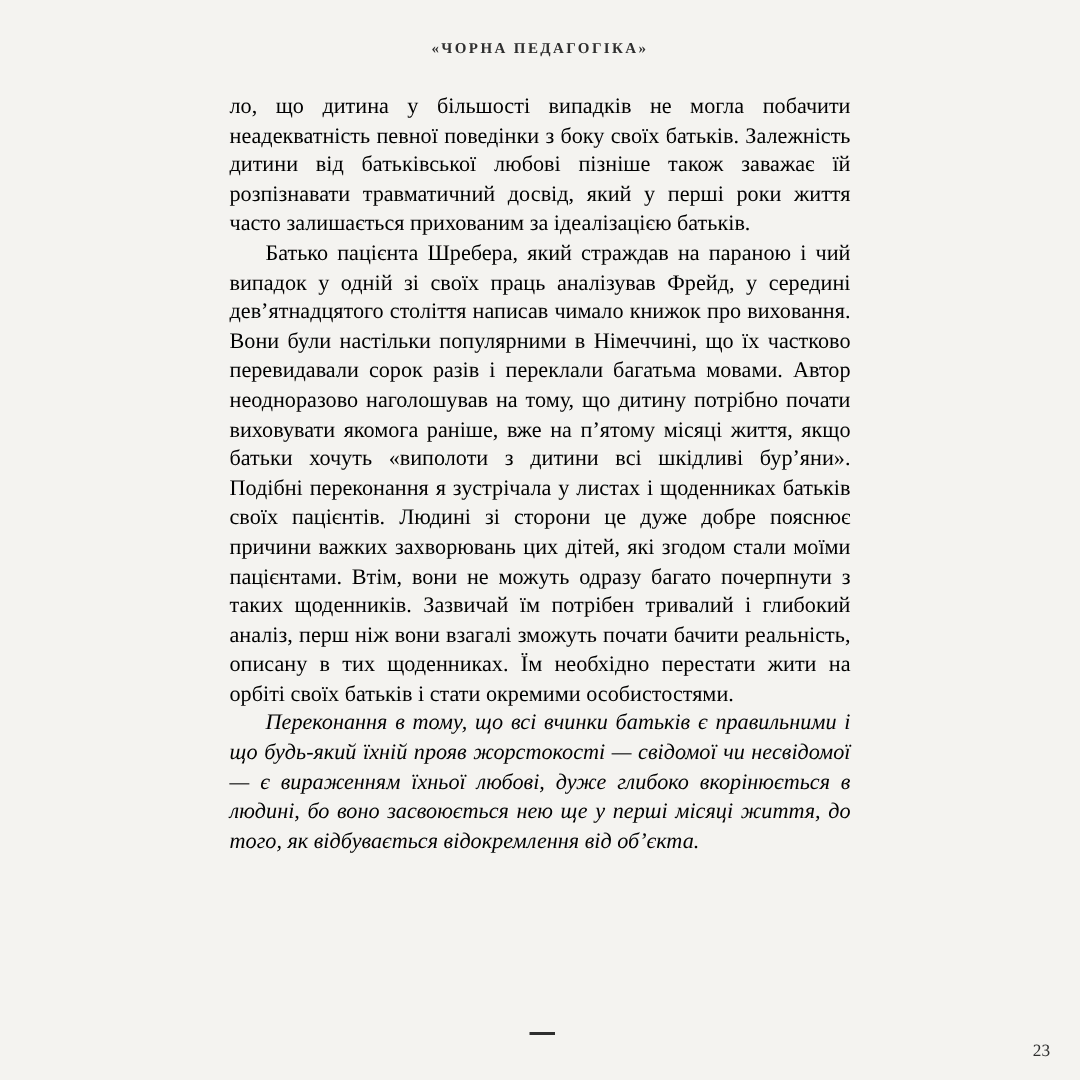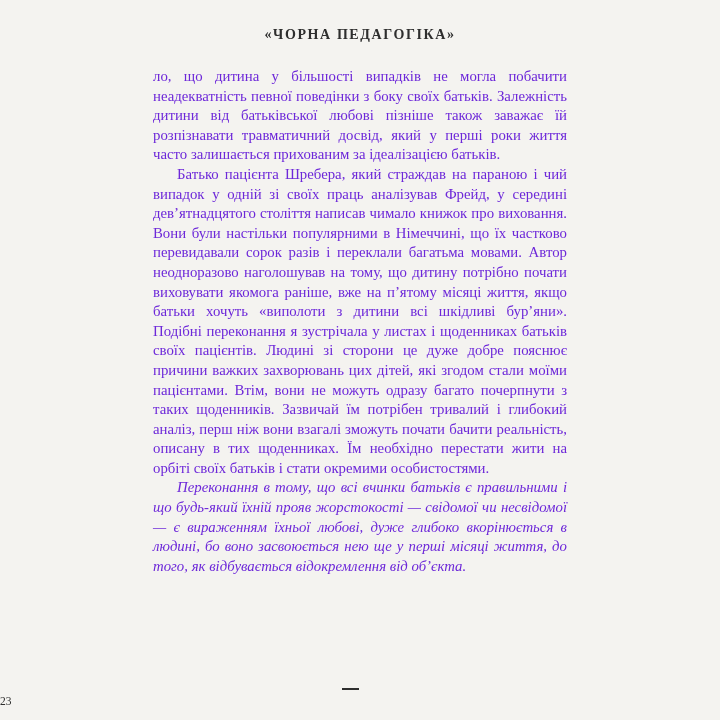--- a/index.html
+++ b/index.html
@@ -11,45 +11,46 @@
     overflow: hidden;
   }
   .page {
     position: relative;
     width: 720px;
     height: 720px;
     padding-top: 27px;
   }
   .running-header {
     text-align: center;
-    font-size: 14px;
+    font-size: 10px;
     letter-spacing: 1.6px;
     color: #2e2e2e;
     font-weight: bold;
     margin-bottom: 24px;
     font-family: "Liberation Serif", serif;
   }
   .text-block {
     width: 414px;
     margin: 6px auto;
     font-size: 14.8px;
     line-height: 19.6px;
     text-align: justify;
-    color: #6d28d9;
+    color: #000000;
     hyphens: auto;
   }
   .para { text-indent: 24px; }
   .para.no-indent { text-indent: 0; }
   .para.italic { font-style: italic; font-family: Liberation Serif, serif; }
   .footer {
     position: absolute;
     left: 0;
     bottom: 13px;
     width: 700px;
-    text-align: left;
+    text-align: right;
+    padding-left: 23px;
   }
   .footer-rule {
     width: 17px;
     height: 2px;
     background: #2e2e2e;
     margin: 0 auto 5px auto;
   }
   .page-number {
     font-size: 11.5px;
     color: #2e2e2e;

